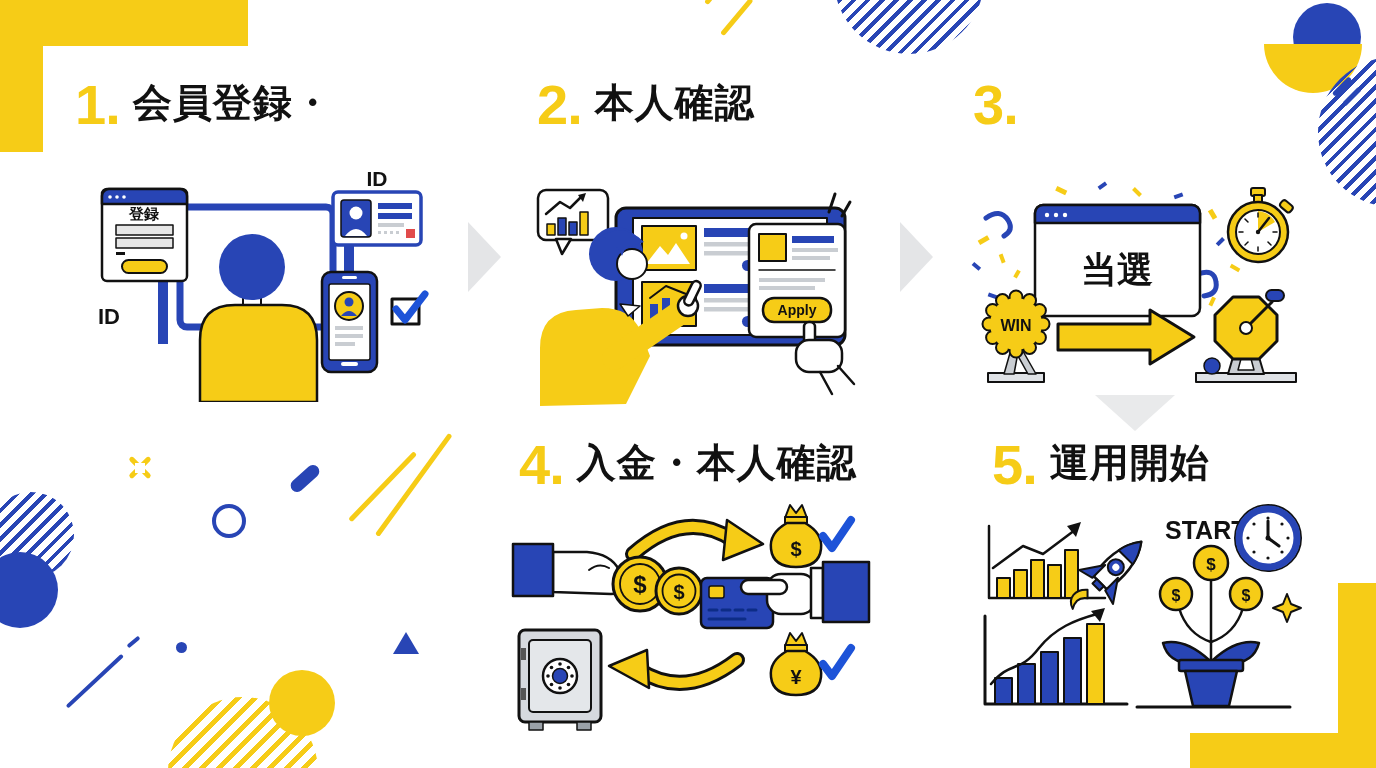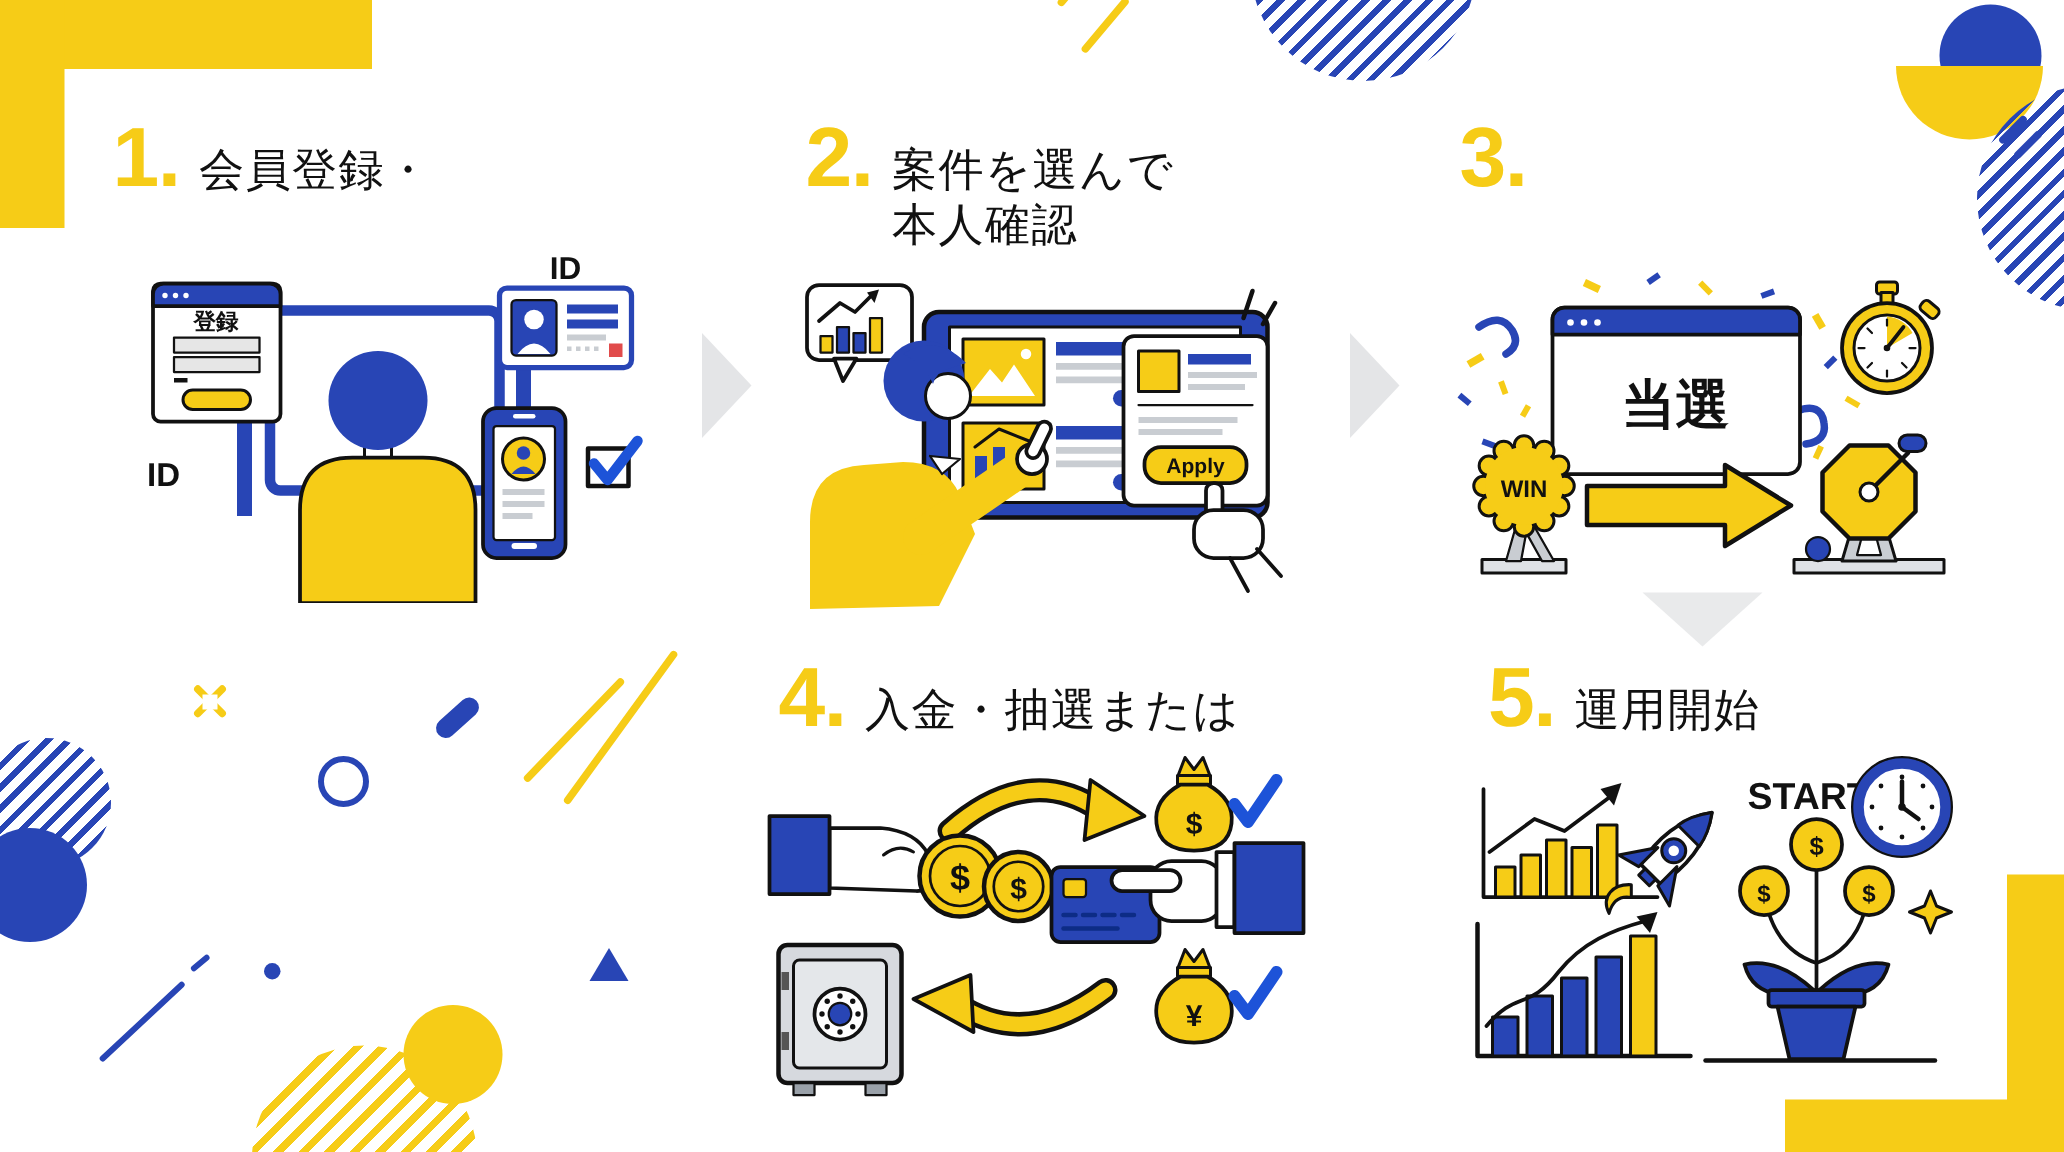--- a/index.html
+++ b/index.html
@@ -2,21 +2,21 @@
 <html><head>
 <meta charset="utf-8">
 <style>
   html,body{margin:0;padding:0;background:#fff}
   .canvas{position:relative;width:1376px;height:768px;background:#ffffff;overflow:hidden;
           font-family:"Liberation Sans","DejaVu Sans",sans-serif}
   .abs{position:absolute}
   
   .step-header{position:absolute;display:flex;align-items:flex-start;gap:13px;white-space:nowrap}
   .step-num{font-weight:900;font-size:56px;line-height:0.95;color:#F6CC17;letter-spacing:-1px}
-  .step-title{font-weight:400;font-size:30px;line-height:1.22;color:#111;letter-spacing:1px;margin-top:18px}
+  .step-title{font-weight:700;font-size:39px;line-height:1.22;color:#111;letter-spacing:1px;margin-top:1px}
   
   .dec{position:absolute}
   .yellow{background:#F6CC17}
   .blue{background:#2845B5}
   .circle{border-radius:50%}
   .stripes-blue{background:repeating-linear-gradient(135deg,#2845B5 0 4px,rgba(0,0,0,0) 4px 10px);border-radius:50%}
   .stripes-yellow{background:repeating-linear-gradient(135deg,#F6CC17 0 5px,rgba(0,0,0,0) 5px 12px);border-radius:50%}
   .bar{border-radius:3px}
   .tri-right{width:0;height:0;border-top:35px solid transparent;border-bottom:35px solid transparent;border-left:33px solid #E4E5E7}
   .tri-down{width:0;height:0;border-left:40px solid transparent;border-right:40px solid transparent;border-top:36px solid #E9EAEB}
@@ -66,31 +66,30 @@
 
   <div class="step-header" style="left:75px;top:78px">
     <span class="step-num">1.</span>
     <div class="step-title">
       <div>会員登録・</div>
     </div>
   </div>
   <div class="step-header" style="left:537px;top:78px">
     <span class="step-num">2.</span>
     <div class="step-title">
-      <div>案件を選んで</div>
       <div>本人確認</div>
     </div>
   </div>
   <div class="step-header" style="left:973px;top:78px">
     <span class="step-num">3.</span>
   </div>
   <div class="step-header" style="left:519px;top:438px">
     <span class="step-num">4.</span>
     <div class="step-title">
-      <div>入金・抽選または</div>
+      <div>入金・本人確認</div>
     </div>
   </div>
   <div class="step-header" style="left:992px;top:438px">
     <span class="step-num">5.</span>
     <div class="step-title">
       <div>運用開始</div>
     </div>
   </div>
 
   <svg class="abs" style="left:78px;top:158px" width="390" height="244" viewBox="0 0 390 244">

